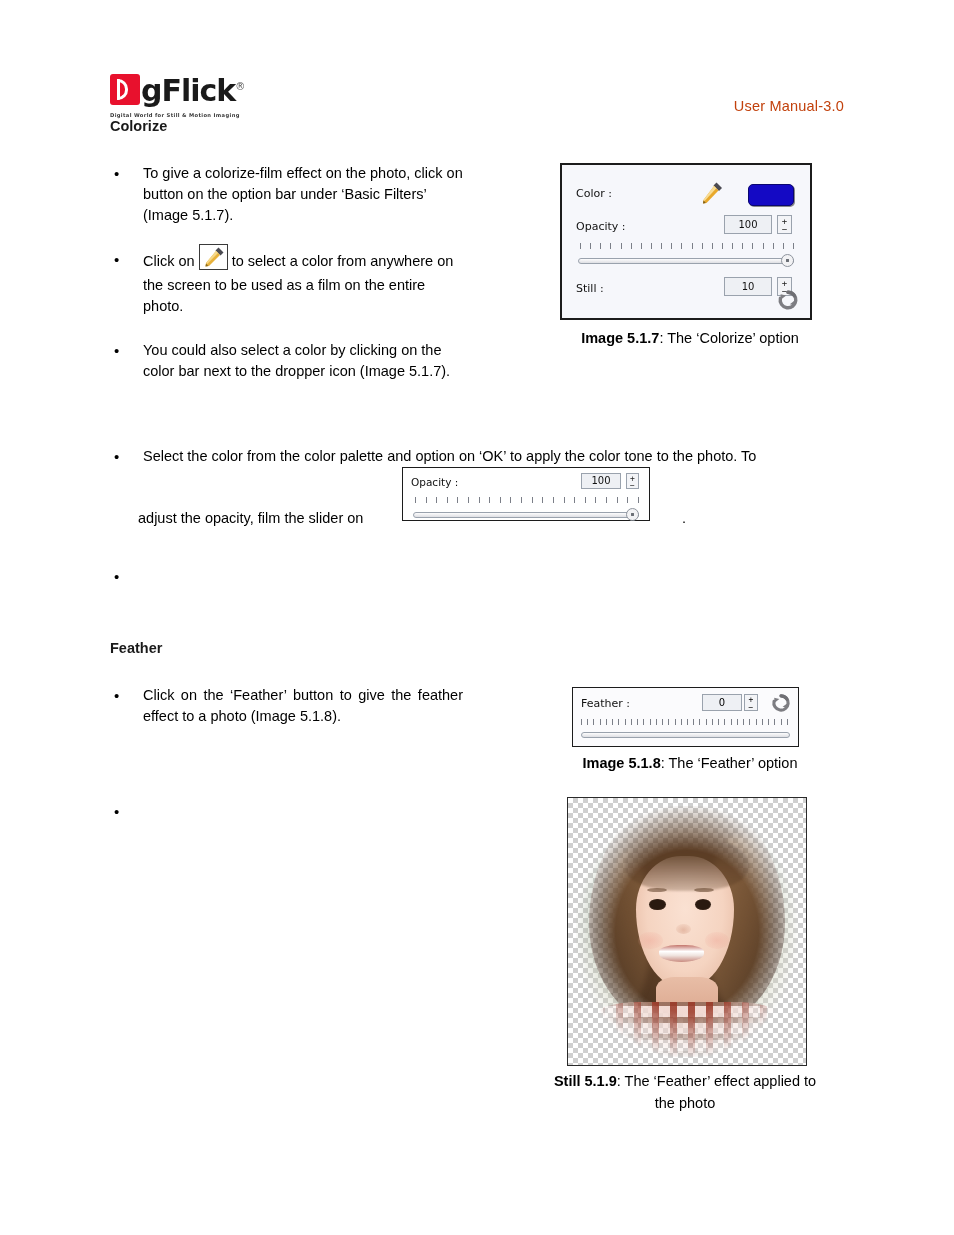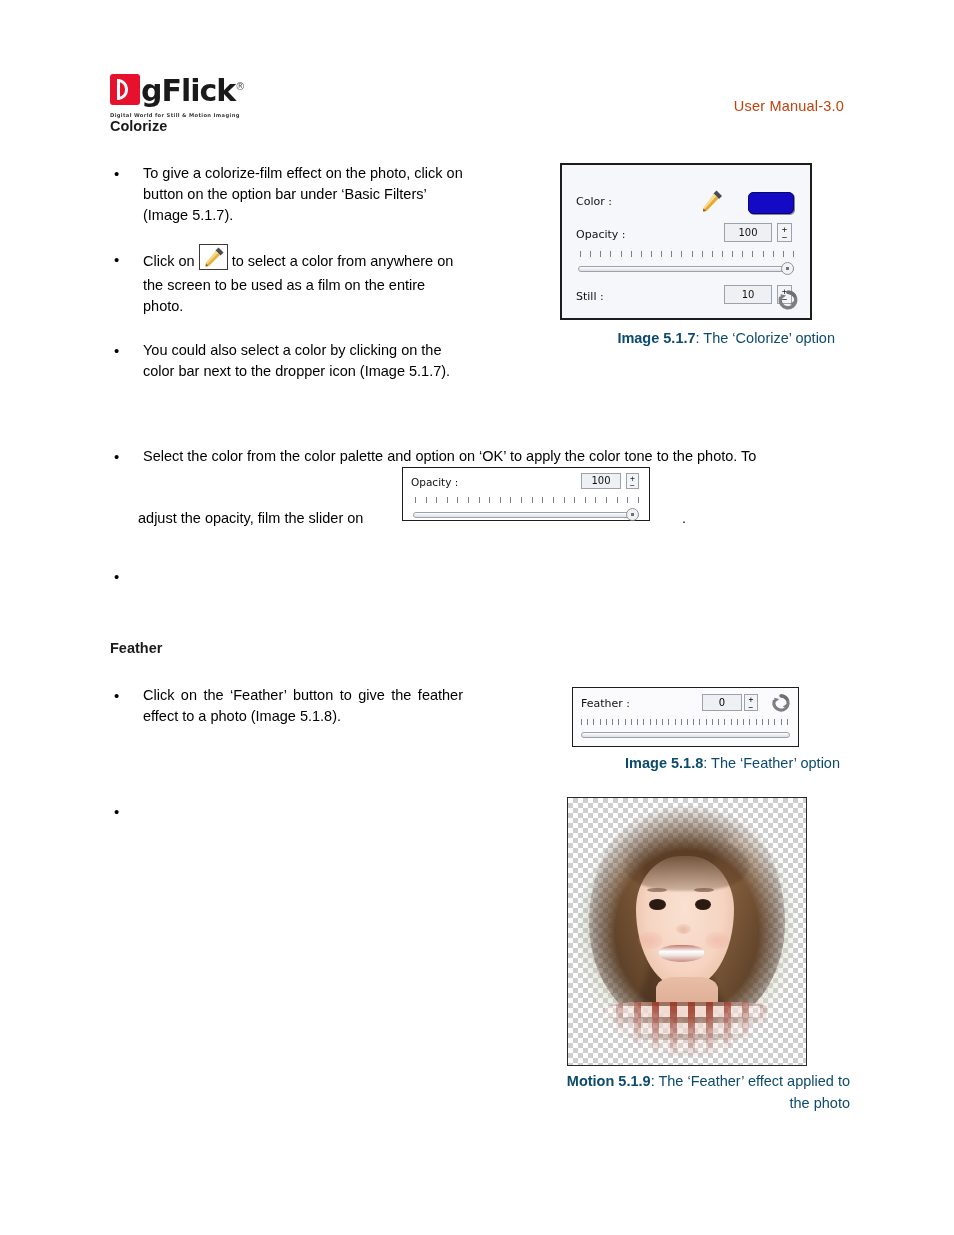--- a/index.html
+++ b/index.html
@@ -123,21 +123,21 @@
     top: 163px;
     width: 252px;
     height: 157px;
     border: 2px solid #1c1c1c;
     background: #f6f7fb;
     box-sizing: border-box;
   }
   .fig-colorize .inner {
     position: absolute;
     left: 0; top: 0; right: 0; bottom: 0;
-    padding: 24px 14px 0 14px;
+    padding: 16px 14px 0 14px;
   }
   .pnl-label {
     font-family: "DejaVu Sans", sans-serif;
     font-size: 11px;
     color: #111;
   }
   .row-color {
     position: relative;
     height: 30px;
   }
@@ -241,24 +241,24 @@
     position: absolute;
     right: 10px;
     bottom: 6px;
     width: 24px;
     height: 24px;
   }
 
   
   .caption {
     position: absolute;
-    text-align: right;
+    text-align: center;
     font-size: 14.5px;
     line-height: 22px;
-    color: #0c4a6e;
+    color: #000000;
   }
   .caption b { font-weight: bold; }
 
   
   .fig-opacity-inline {
     position: absolute;
     left: 402px;
     top: 467px;
     width: 248px;
     height: 54px;
@@ -767,15 +767,15 @@
     <div class="ph-nose"></div>
     <div class="ph-mouth"></div>
     <div class="ph-neck"></div>
     <div class="ph-shoulder-l"></div>
     <div class="ph-shoulder-r"></div>
     <div class="ph-dress"></div>
   </div>
 </div>
 
 <div class="caption" style="left:520px;top:1070px;width:330px;">
-  <div><b>Motion 5.1.9</b><span>: The ‘Feather’ effect applied to</span></div>
+  <div><b>Still 5.1.9</b><span>: The ‘Feather’ effect applied to</span></div>
   <div>the photo</div>
 </div>
 
 </body></html>

